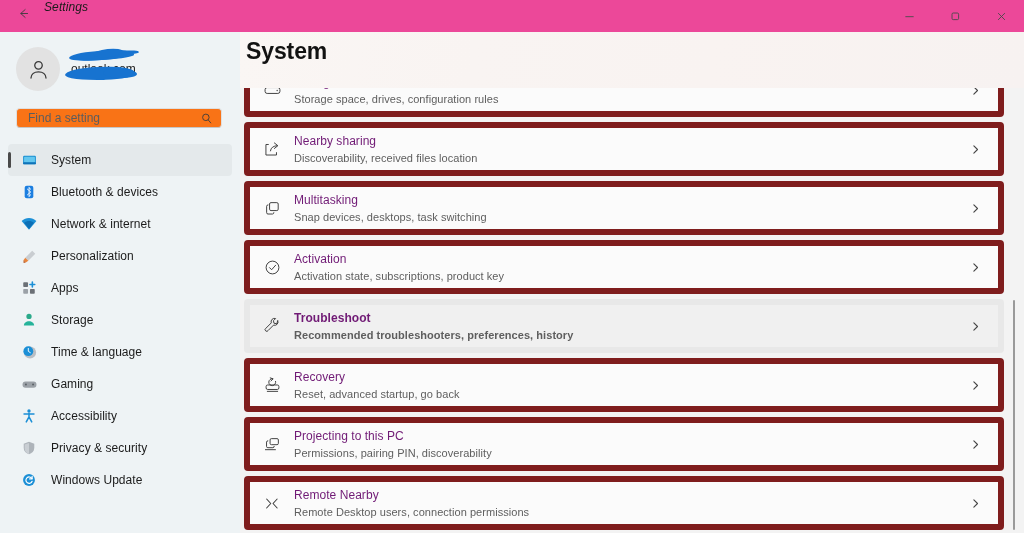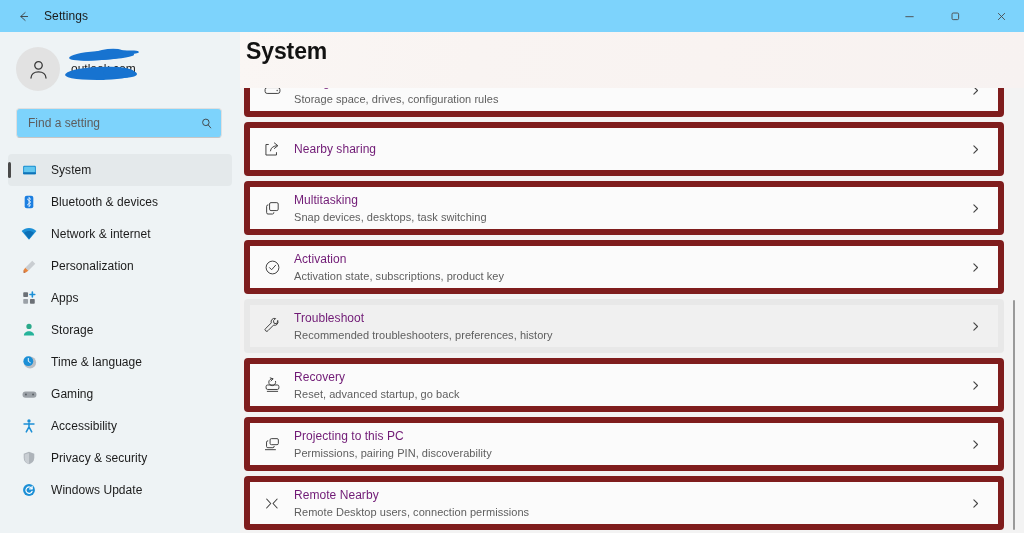--- a/index.html
+++ b/index.html
@@ -12,23 +12,23 @@
   .window {
     position: relative;
     width: 1024px; height: 533px;
     display: flex; flex-direction: column;
     background: #f3f3f3;
   }
 
   
   .titlebar {
     height: 32px; min-height: 32px;
-    display: flex; align-items: center;
-    background: #7dd3fc;
-    position: relative; z-index: 30;
+    display: flex; 
+    background: #ec4899;
+    position: relative; z-index: 30; font-style: italic;
   }
   .tb-back {
     width: 34px; height: 26px; margin-left: 6px;
     display: flex; align-items: center; justify-content: center;
     border-radius: 4px; color: #3b3b3b;
   }
   .tb-back svg { display: block; }
   .tb-title {
     font-size: 12px; color: #1b1b1b; margin-left: 4px;
     letter-spacing: .1px;
@@ -89,21 +89,21 @@
     border-radius: 48% 38% 42% 55% / 55% 52% 48% 45%;
     transform: rotate(-1.5deg);
   }
   .redact.r2b {
     left: 32px; top: 19px; width: 34px; height: 9px;
     border-radius: 50%; transform: rotate(2deg);
   }
 
   .searchwrap { padding: 4px 18px 0 16px; }
   .search {
-    height: 30px; background: #7dd3fc;
+    height: 20px; background: #f97316;
     border: 1px solid #dfdfdf; border-bottom-color: #c6c6c6;
     border-radius: 4px;
     display: flex; align-items: center;
     padding: 0 8px 0 11px;
   }
   .search input {
     flex: 1; border: none; outline: none; background: transparent;
     font-family: "Liberation Sans", sans-serif;
     font-size: 12px; color: #1b1b1b;
   }
@@ -152,21 +152,21 @@
   .cards { display: flex; flex-direction: column; gap: 5px; margin-top: -17px;}
   .card {
     background: #fbfbfb;
     border: 6px solid #7f1d1d;
     border-radius: 4px;
     height: 54px;
     display: flex; align-items: center;
     padding: 0 12px 0 0;
     position: relative;
   }
-  .card.hover { background: #f0f0f0; border-color: #e8e8e8; }
+  .card.hover { background: #f0f0f0; border-color: #e8e8e8; font-weight: bold; }
   .card-icon {
     width: 44px; min-width: 44px; height: 100%;
     display: flex; align-items: center; justify-content: center;
     color: #3a3a3a;
   }
   .card-text { flex: 1; display: flex; flex-direction: column; justify-content: center; }
   .card-title { font-size: 12px; color: #701a75; line-height: 15px; letter-spacing: .05px; }
   .card-sub { font-size: 11px; color: #5e5e5e; line-height: 14px; margin-top: 2px; letter-spacing: .05px; }
   .chev { width: 22px; display: flex; align-items: center; justify-content: center; color: #444; }
 
@@ -413,20 +413,21 @@
           <div class="card">
             <div class="card-icon">
               <svg width="19" height="19" viewBox="0 0 22 22" fill="none" stroke="currentColor" stroke-width="1.1">
                 <path d="M6.2 5.2 H3.4 v12.2 h12.2 v-2.8" stroke-linecap="round" stroke-linejoin="round"></path>
                 <path d="M8.6 12.6 C9.2 8.6 12.2 6.8 16.4 6.6" stroke-linecap="round"></path>
                 <path d="M13.2 3.4 L17.2 6.6 L13.2 9.8" stroke-linecap="round" stroke-linejoin="round"></path>
               </svg>
             </div>
             <div class="card-text">
               <div class="card-title">Nearby sharing</div>
+              <div class="card-sub">Discoverability, received files location</div>
             </div>
             <div class="chev">
               <svg width="11" height="11" viewBox="0 0 12 12" fill="none" stroke="currentColor" stroke-width="1.2">
                   <path d="M4.2 2 L8.2 6 L4.2 10" stroke-linecap="round" stroke-linejoin="round"></path>
                 </svg>
             </div>
           </div>
 
           <div class="card">
             <div class="card-icon">

